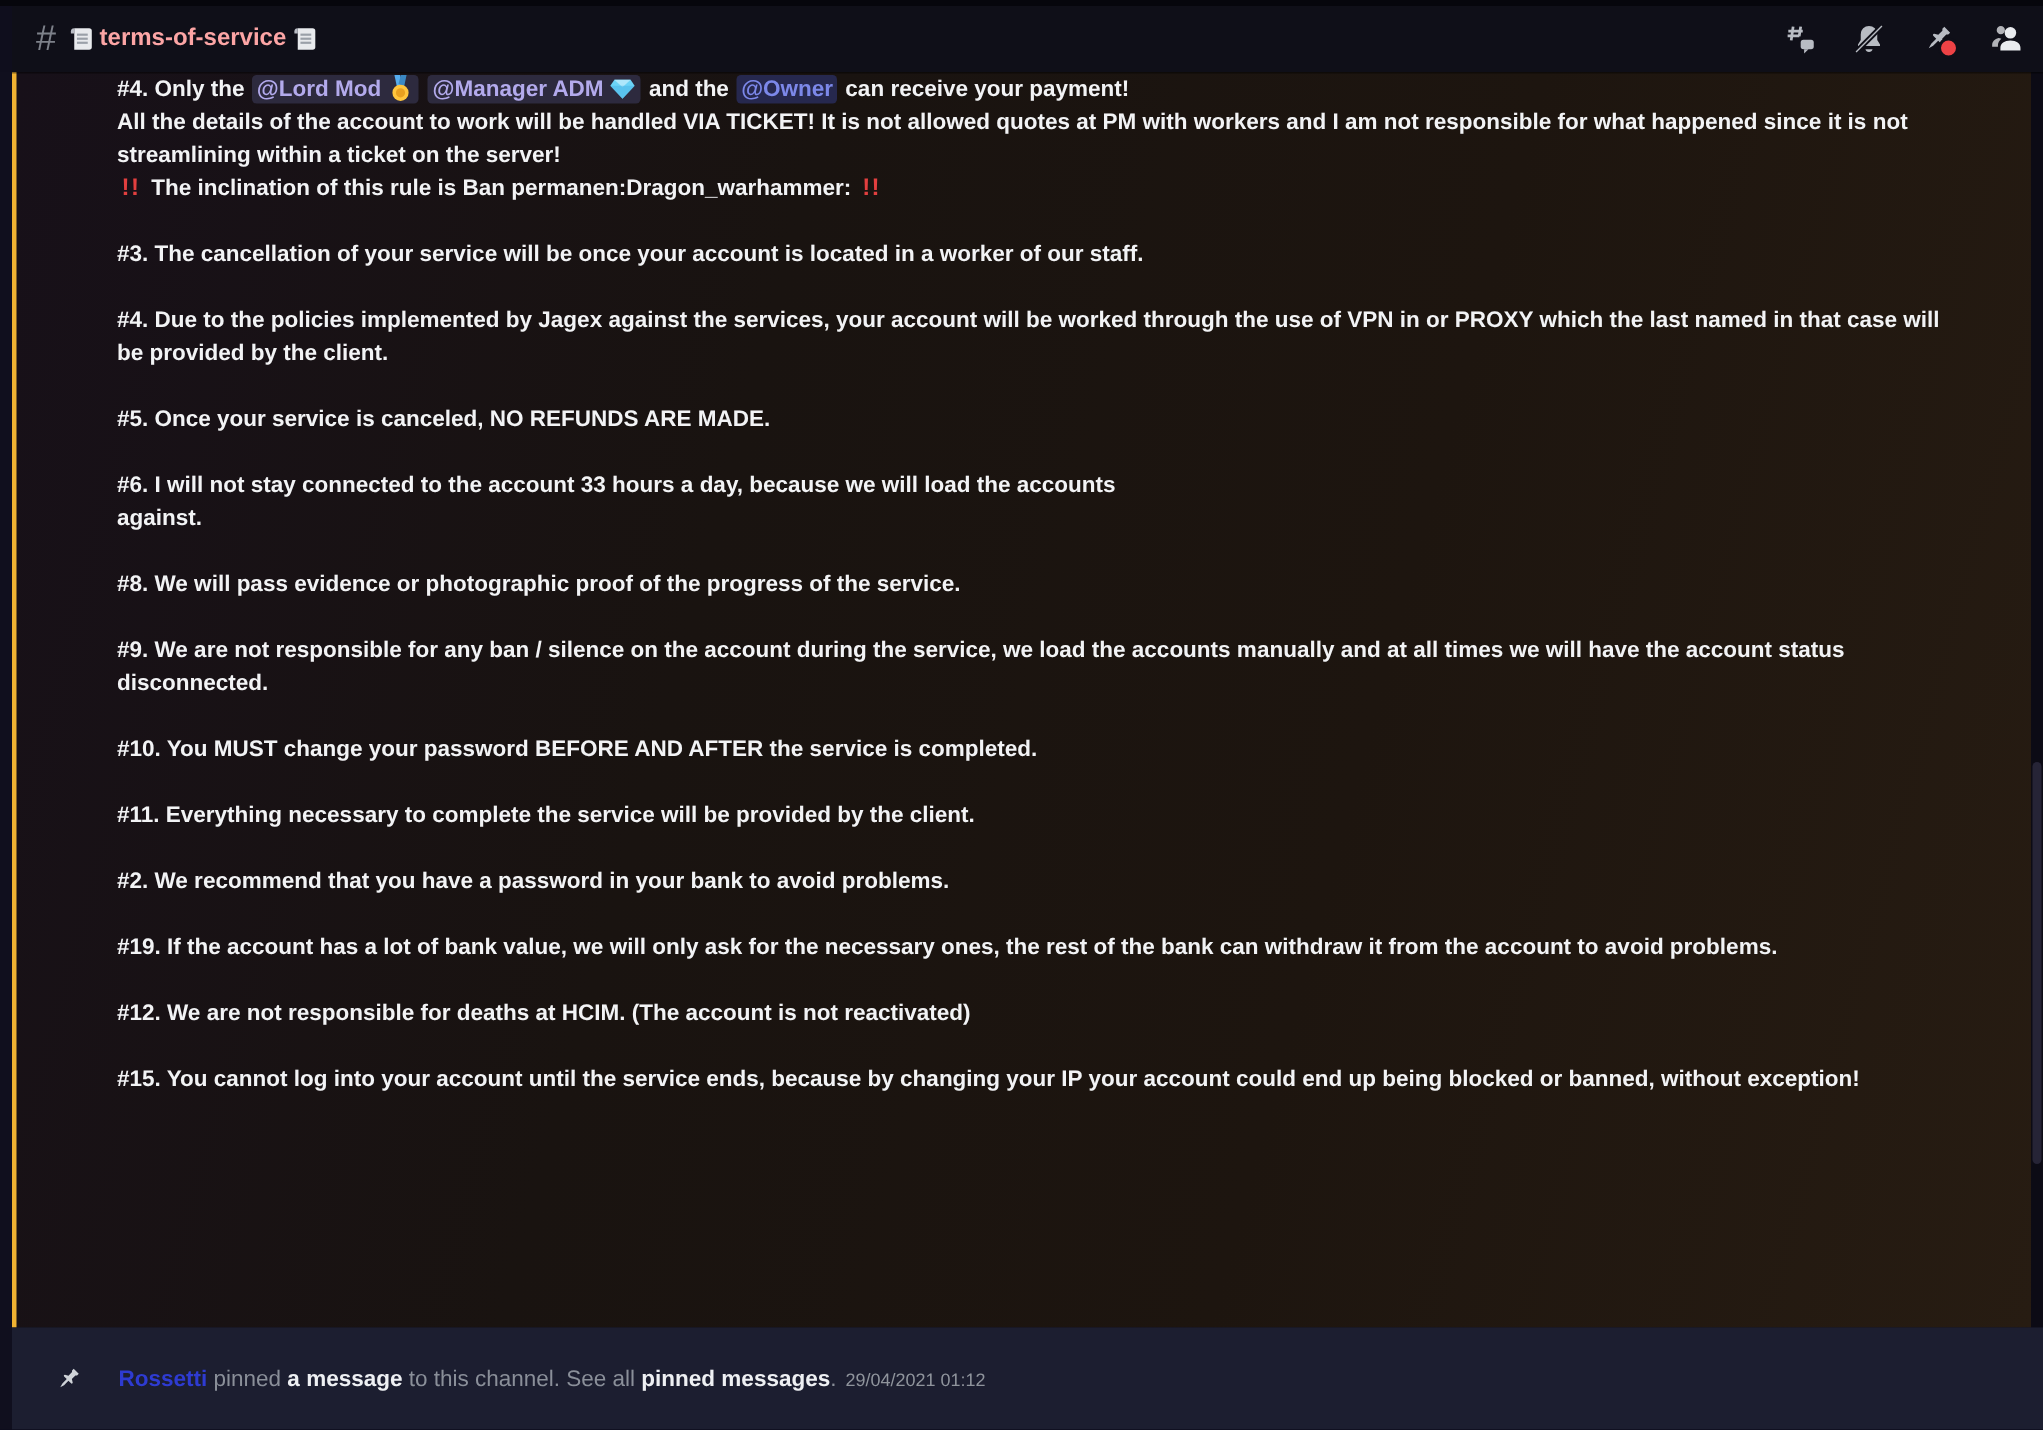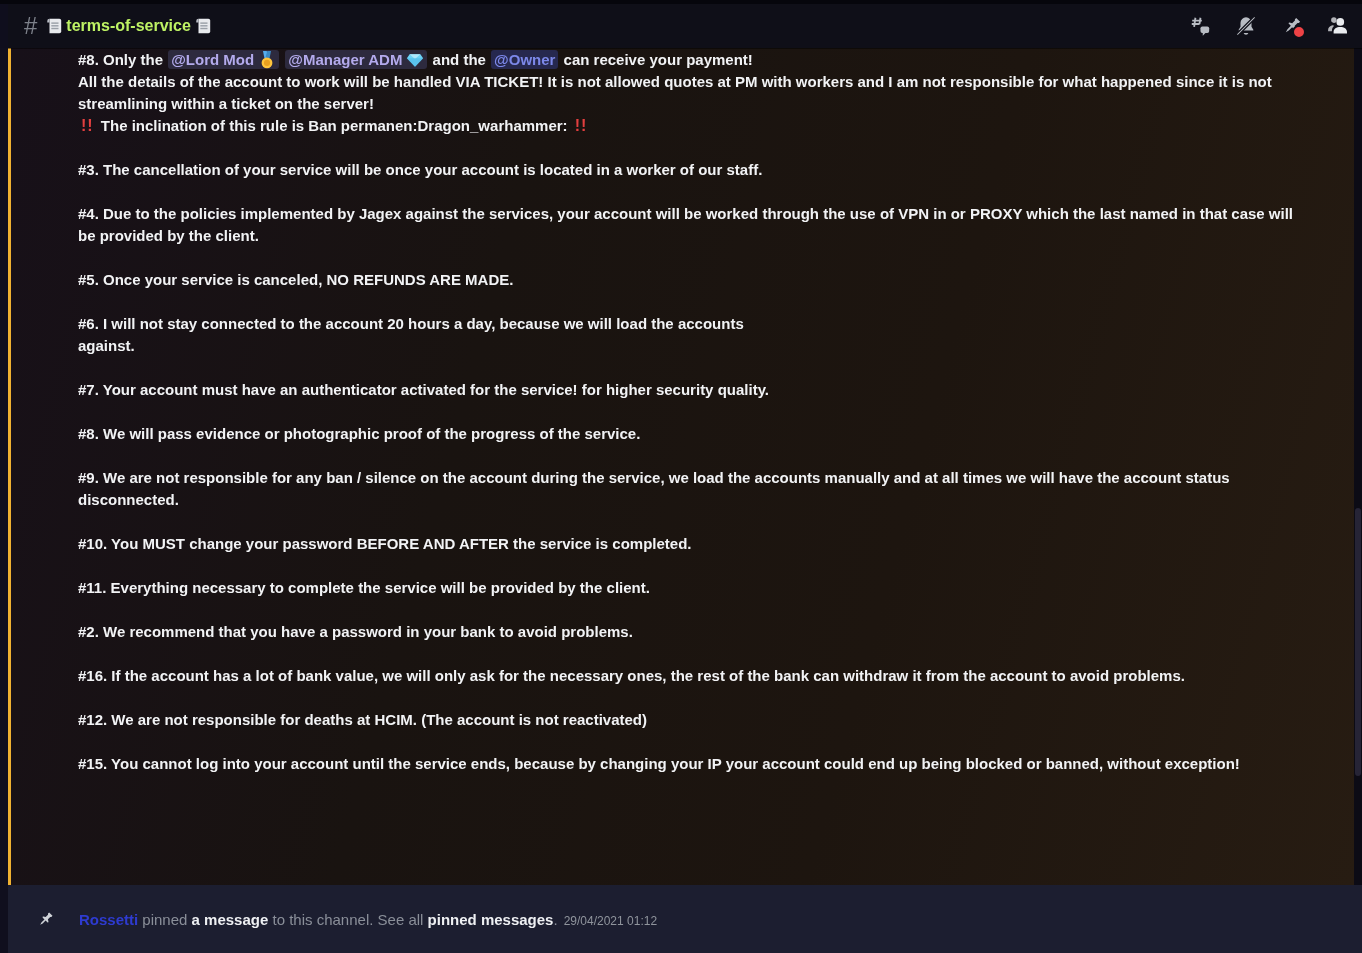--- a/index.html
+++ b/index.html
@@ -8,21 +8,21 @@
 
   
   .top-strip{position:absolute;top:0;left:0;right:0;height:4px;background:#06060c;}
   .left-strip{position:absolute;top:48px;left:0;width:8px;bottom:0;background:#100f1e;}
 
   
   .header{position:absolute;top:4px;left:8px;right:0;height:44px;background:#0f0f18;
     display:flex;align-items:center;padding:0 12px 0 16px;box-sizing:border-box;
     box-shadow:0 1px 0 rgba(0,0,0,.45);z-index:5;}
   .hash{color:#7d818a;font-size:24px;font-weight:400;line-height:1;margin-right:8px;}
-  .chan-name{color:#bef264;font-size:16px;font-weight:700;margin:0 3px;}
+  .chan-name{color:#fca5a5;font-size:16px;font-weight:700;margin:0 3px;}
   .emoji-sm{width:18px;height:18px;vertical-align:middle;}
   .spacer{flex:1;}
   .hbtn{position:relative;width:24px;height:24px;margin-left:22px;color:#b8bcc3;cursor:pointer;
     display:flex;align-items:center;justify-content:center;}
   .hbtn svg{width:22px;height:22px;}
   .hbtn.members{color:#e9ebee;}
   .badge{position:absolute;right:-2px;bottom:-1px;width:10px;height:10px;border-radius:50%;
     background:#ed4245;border:2px solid #0f0f18;}
 
   
@@ -109,41 +109,40 @@
         <circle cx="14.5" cy="7.5" r="4.2"></circle>
         <path d="M14.5 13c-4.3 0-7.3 2.2-7.3 5.3v2h14.6v-2c0-3.1-3-5.3-7.3-5.3Z"></path>
       </svg>
     </span>
   </div>
 
   <div class="left-strip"></div>
 
   <div class="content">
     <div id="message">
-        <div class="para"><span>#8. Only the </span><span class="chip role">@Lord Mod<svg class="emoji" viewBox="0 0 20 20">
+        <div class="para"><span>#4. Only the </span><span class="chip role">@Lord Mod<svg class="emoji" viewBox="0 0 20 20">
               <path fill="#55acee" d="M5.5 0h4.2l1.8 6.5-4.2 2z"></path>
               <path fill="#3b88c3" d="M14.5 0h-4.2L8.5 6.5l4.2 2z"></path>
               <circle cx="10" cy="13.2" r="6" fill="#ffc53d"></circle>
               <circle cx="10" cy="13.2" r="3.4" fill="#e8a020"></circle>
             </svg></span><span> </span><span class="chip role">@Manager ADM<svg class="emoji" viewBox="0 0 20 20">
               <polygon points="4,3.5 16,3.5 19,8 10,17.5 1,8" fill="#6cd3f6"></polygon>
               <polygon points="4,3.5 16,3.5 10,9" fill="#aee7fb"></polygon>
               <polygon points="1,8 19,8 10,17.5" fill="#4db7e8" opacity=".55"></polygon>
             </svg></span><span>  and the </span><span class="chip owner">@Owner</span><span>  can receive your payment!</span><br><span>All the details of the account to work will be handled VIA TICKET! It is not allowed quotes at PM with workers and I am not responsible for what happened since it is not streamlining within a ticket on the server!</span><br><span class="dex">!!</span><span> The inclination of this rule is Ban permanen:Dragon_warhammer: </span><span class="dex">!!</span></div>
         <div class="para"><span>#3. The cancellation of your service will be once your account is located in a worker of our staff.</span></div>
         <div class="para"><span>#4. Due to the policies implemented by Jagex against the services, your account will be worked through the use of VPN in or PROXY which the last named in that case will be provided by the client.</span></div>
         <div class="para"><span>#5. Once your service is canceled, NO REFUNDS ARE MADE.</span></div>
-        <div class="para"><span>#6. I will not stay connected to the account 20 hours a day, because we will load the accounts</span><br><span>against.</span></div>
-        <div class="para"><span>#7. Your account must have an authenticator activated for the service! for higher security quality.</span></div>
+        <div class="para"><span>#6. I will not stay connected to the account 33 hours a day, because we will load the accounts</span><br><span>against.</span></div>
         <div class="para"><span>#8. We will pass evidence or photographic proof of the progress of the service.</span></div>
         <div class="para"><span>#9. We are not responsible for any ban / silence on the account during the service, we load the accounts manually and at all times we will have the account status disconnected.</span></div>
         <div class="para"><span>#10. You MUST change your password BEFORE AND AFTER the service is completed.</span></div>
         <div class="para"><span>#11. Everything necessary to complete the service will be provided by the client.</span></div>
         <div class="para"><span>#2. We recommend that you have a password in your bank to avoid problems.</span></div>
-        <div class="para"><span>#16. If the account has a lot of bank value, we will only ask for the necessary ones, the rest of the bank can withdraw it from the account to avoid problems.</span></div>
+        <div class="para"><span>#19. If the account has a lot of bank value, we will only ask for the necessary ones, the rest of the bank can withdraw it from the account to avoid problems.</span></div>
         <div class="para"><span>#12. We are not responsible for deaths at HCIM. (The account is not reactivated)</span></div>
         <div class="para"><span>#15. You cannot log into your account until the service ends, because by changing your IP your account could end up being blocked or banned, without exception!</span></div>
       </div>
   </div>
 
   <div class="scroll-track">
     <div class="scroll-thumb"></div>
   </div>
 
   <div class="pinbar">

